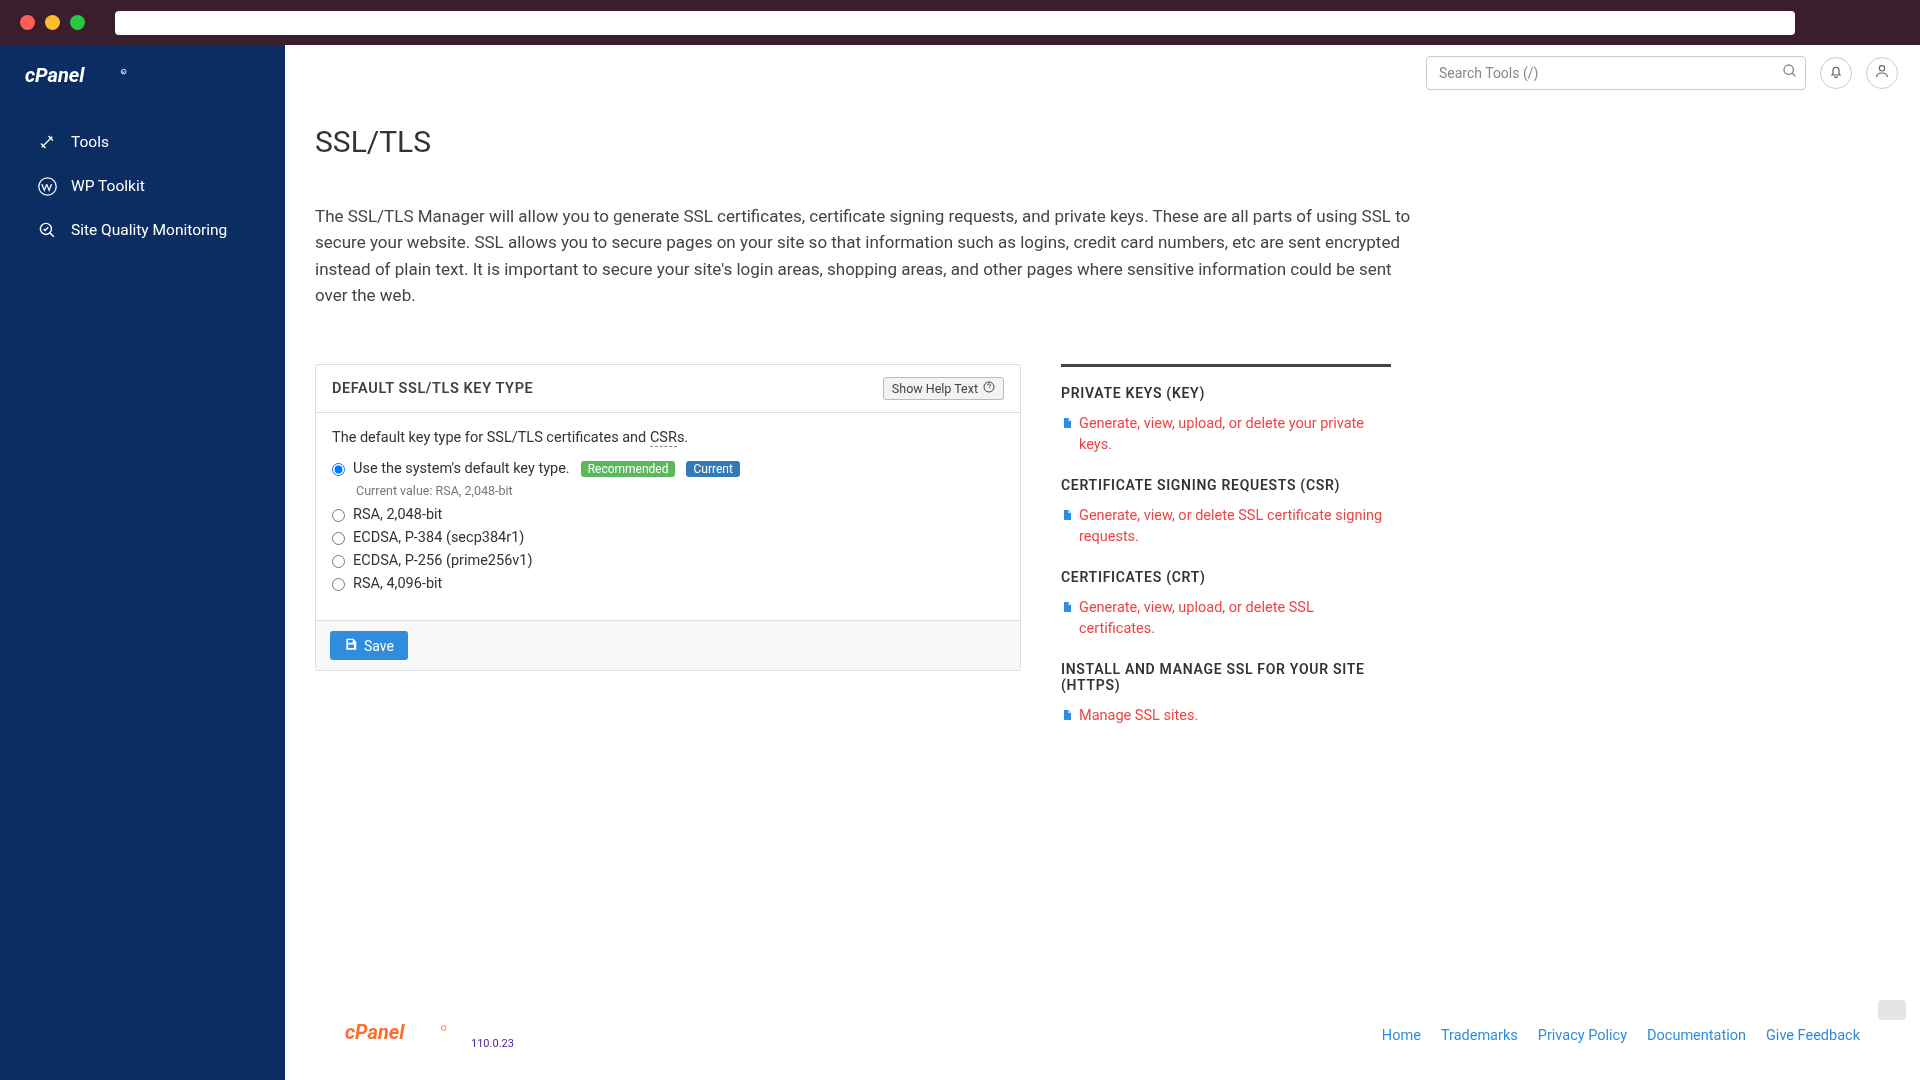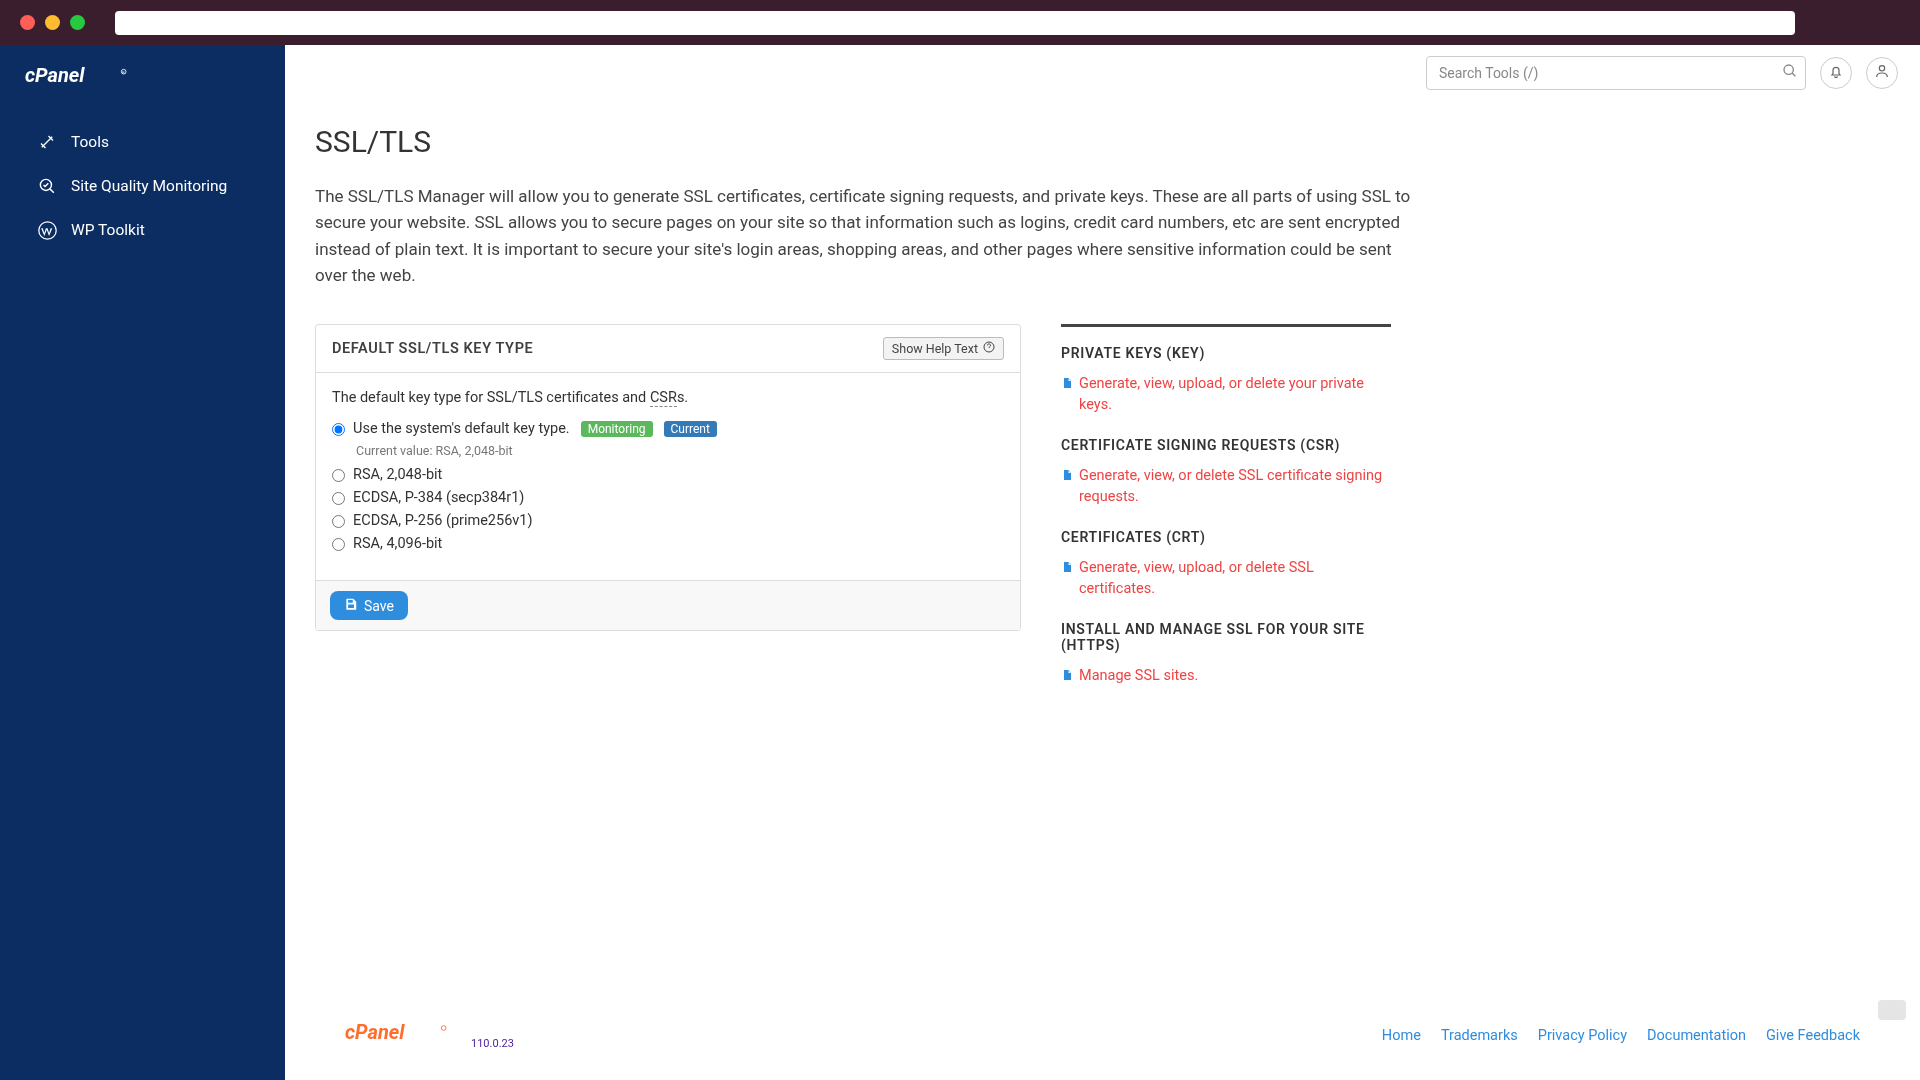--- a/index.html
+++ b/index.html
@@ -23,21 +23,21 @@
     .sidebar-icon { width: 20px; height: 20px; display: flex; align-items: center; justify-content: center; }
 
     .main { flex: 1; display: flex; flex-direction: column; background: #fff; }
     .header { height: 55px; display: flex; align-items: center; justify-content: flex-end; padding: 0 22px; gap: 14px; border-bottom: none; }
     .search-wrap { position: relative; }
     .search-input { width: 380px; height: 34px; border: 1px solid #ccc; border-radius: 4px; padding: 0 36px 0 12px; font-size: 14px; color: #555; }
     .search-input::placeholder { color: #888; }
     .search-icon-btn { position: absolute; right: 8px; top: 50%; transform: translateY(-50%); color: #888; }
     .header-iconbtn { width: 32px; height: 32px; border: 1px solid #ccc; border-radius: 50%; display: flex; align-items: center; justify-content: center; color: #666; cursor: pointer; }
 
-    .content { flex: 1; padding: 24px 30px 0 30px; display: flex; flex-direction: column; }
+    .content { flex: 1; padding: 24px 30px 0 30px; display: flex; flex-direction: column; gap: 20px; }
     .page-title { font-size: 30px; font-weight: 400; color: #333; margin-bottom: 24px; }
     .page-desc { font-size: 17px; color: #444; line-height: 1.55; max-width: 1110px; margin-bottom: 36px; }
 
     .columns { display: flex; gap: 40px; align-items: flex-start; }
     .col-left { width: 706px; }
     .col-right { width: 330px; border-top: 3px solid #444; padding-top: 14px; }
 
     .card { border: 1px solid #ddd; border-radius: 3px; }
     .card-head { display: flex; align-items: center; justify-content: space-between; padding: 12px 16px; border-bottom: 1px solid #ddd; }
     .card-title { font-size: 14.5px; font-weight: 600; letter-spacing: 0.6px; color: #404040; }
@@ -47,21 +47,21 @@
     .subtext .abbr { border-bottom: 1px dashed #888; }
 
     .radio-row { display: flex; align-items: center; gap: 8px; margin-bottom: 6px; font-size: 14.5px; }
     .radio-row input { margin-top: 1px; }
     .badge { font-size: 12px; padding: 1px 7px; border-radius: 3px; color: #fff; margin-left: 3px; }
     .badge-green { background: #5cb85c; }
     .badge-blue { background: #337ab7; }
     .current-val { margin-left: 24px; font-size: 12.5px; color: #777; margin-bottom: 8px; }
 
     .card-foot { border-top: 1px solid #ddd; background: #f8f8f8; padding: 10px 14px; }
-    .save-btn { background: #2f8dde; color: #fff; border: none; border-radius: 8px; padding: 6px 14px; font-size: 14px; display: inline-flex; align-items: center; gap: 6px; cursor: pointer; }
+    .save-btn { background: #2f8dde; color: #fff; border: none; border-radius: 3px; padding: 6px 14px; font-size: 14px; display: inline-flex; align-items: center; gap: 6px; cursor: pointer; }
 
     .section-head { font-size: 14px; font-weight: 600; letter-spacing: 0.7px; color: #333; margin-bottom: 12px; margin-top: 4px; }
     .section-link { font-size: 14.5px; color: #ef4444; display: flex; align-items: flex-start; gap: 6px; margin-bottom: 22px; line-height: 1.45; cursor: pointer; }
     .section-link .file-icon { color: #2f8dde; flex-shrink: 0; margin-top: 2px; }
 
     .footer { display: flex; align-items: center; justify-content: space-between; padding: 18px 30px 30px 30px; margin-top: auto; }
     .foot-logo { display: flex; align-items: baseline; gap: 6px; }
     .foot-version { color: #4c1d95; font-size: 11px; }
     .foot-links { display: flex; gap: 20px; }
     .foot-links a { color: #2f8dde; font-size: 14.5px; text-decoration: none; cursor: pointer; }
@@ -96,36 +96,36 @@
       <span class="sidebar-icon">
         <svg width="18" height="18" viewBox="0 0 24 24" fill="none" stroke="#fff" stroke-width="1.8">
             <path d="M14 4l6 6M4 14l6 6M9 15l10-10M5 19l4-4"></path>
           </svg>
       </span>
       <span>Tools</span>
     </div>
 
     <div class="sidebar-item">
       <span class="sidebar-icon">
+        <svg width="19" height="19" viewBox="0 0 24 24" fill="#fff">
+            <circle cx="12" cy="12" r="11" fill="none" stroke="#fff" stroke-width="1.6"></circle>
+            <path d="M4 9l4 10 3-8 3 8 4-10h-2l-2 6-2-6h-2l-2 6-2-6z"></path>
+          </svg>
+      </span>
+      <span>WP Toolkit</span>
+    </div>
+
+    <div class="sidebar-item">
+      <span class="sidebar-icon">
         <svg width="19" height="19" viewBox="0 0 24 24" fill="none" stroke="#fff" stroke-width="1.8">
             <circle cx="10" cy="10" r="7"></circle>
             <path d="M20 20l-5-5M7 10l2 2 4-4"></path>
           </svg>
       </span>
       <span>Site Quality Monitoring</span>
-    </div>
-
-    <div class="sidebar-item">
-      <span class="sidebar-icon">
-        <svg width="19" height="19" viewBox="0 0 24 24" fill="#fff">
-            <circle cx="12" cy="12" r="11" fill="none" stroke="#fff" stroke-width="1.6"></circle>
-            <path d="M4 9l4 10 3-8 3 8 4-10h-2l-2 6-2-6h-2l-2 6-2-6z"></path>
-          </svg>
-      </span>
-      <span>WP Toolkit</span>
     </div>
   </div>
 
   <div class="main">
     <div class="header">
       <div class="search-wrap">
         <input type="text" class="search-input" placeholder="Search Tools (/)" style="">
         <span class="search-icon-btn">
           <svg width="16" height="16" viewBox="0 0 24 24" fill="none" stroke="currentColor" stroke-width="2">
               <circle cx="10" cy="10" r="7"></circle>
@@ -171,21 +171,21 @@
               </button>
             </div>
             <div class="card-body">
               <div class="subtext">
                 <span>The default key type for SSL/TLS certificates and </span><span class="abbr">CSR</span><span>s.</span>
               </div>
 
               <label class="radio-row">
                 <input type="radio" name="keytype" checked="" style="">
                 <span>Use the system's default key type.</span>
-                <span class="badge badge-green">Monitoring</span>
+                <span class="badge badge-green">Recommended</span>
                 <span class="badge badge-blue">Current</span>
               </label>
               <div class="current-val">Current value: RSA, 2,048-bit</div>
 
               <label class="radio-row">
                 <input type="radio" name="keytype" style="">
                 <span>RSA, 2,048-bit</span>
               </label>
               <label class="radio-row">
                 <input type="radio" name="keytype" style="">

